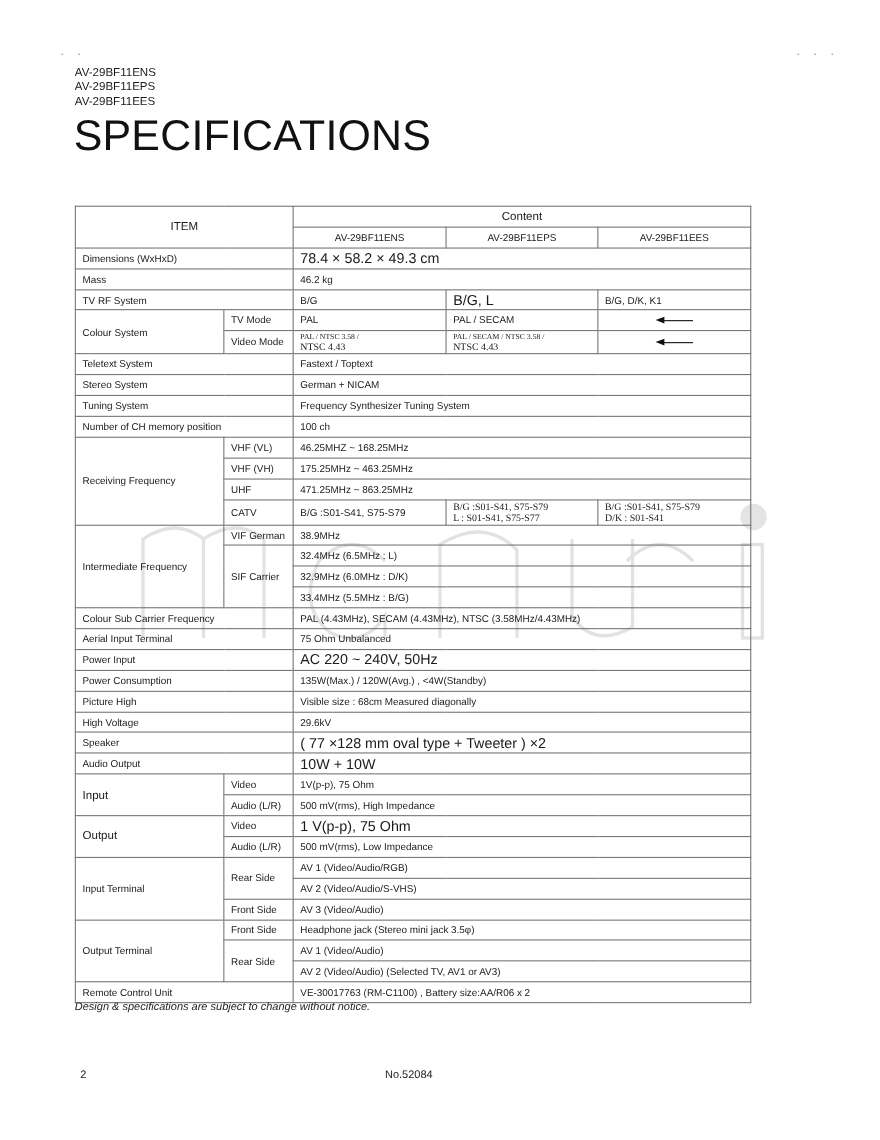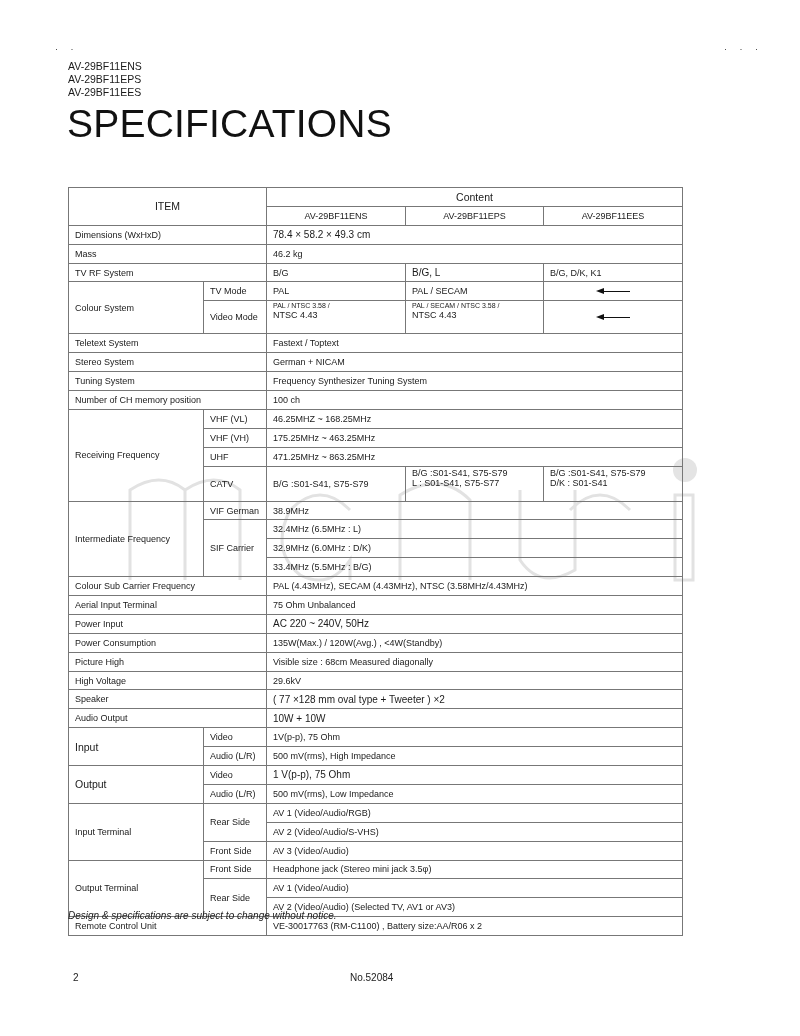--- a/index.html
+++ b/index.html
@@ -7,23 +7,23 @@
          font-family: "Liberation Sans", sans-serif; color: #1a1a1a; }
   .dots { position: absolute; top: 44px; font-size: 9px; color: #333; letter-spacing: 5px; }
   .dots.left { left: 55px; }
   .dots.right { left: 724px; }
   .models { position: absolute; left: 68px; top: 60px; font-size: 10.5px; line-height: 13px; color: #1a1a1a; }
   .title { position: absolute; left: 67px; top: 102px; font-size: 39px; letter-spacing: 0.2px; color: #111; }
   table.spec { position: absolute; left: 68px; top: 143px; width: 614px; border-collapse: collapse;
                border: 1.5px solid #333; font-size: 9px; table-layout: fixed; margin-top: 44px; }
   table.spec td { border: 1px solid #777; padding: 0 6px; height: 17.9px; vertical-align: middle; white-space: nowrap; overflow: hidden; }
   table.spec td.c { text-align: center; }
-  table.spec td.small { font-size: 10px; }
+  table.spec td.small { font-size: 13px; }
   table.spec td.big { font-size: 10.5px; }
-  table.spec td.two { line-height: 10px; padding-top: 1px; padding-bottom: 13px; }
+  table.spec td.two { line-height: 10px; padding-top: 1px; padding-bottom: 1px; font-family: Liberation Serif, serif; }
   table.spec col.c1 { width: 135px; }
   table.spec col.c2 { width: 63px; }
   table.spec col.c3 { width: 139px; }
   table.spec col.c4 { width: 138px; }
   table.spec col.c5 { width: 139px; }
   .arrow { display: inline-block; position: relative; width: 34px; height: 6px; }
   .arrow::before { content: ""; position: absolute; left: 6px; right: 0; top: 2.5px; height: 1px; background: #111; }
   .arrow::after { content: ""; position: absolute; left: 0; top: 0; border-top: 3px solid transparent; border-bottom: 3px solid transparent; border-right: 8px solid #111; }
   .tiny { font-size: 7px; display: block; line-height: 8px; }
   .note { position: absolute; left: 68px; top: 882px; font-size: 10px; font-style: italic; color: #222; margin-top: 28px; }

